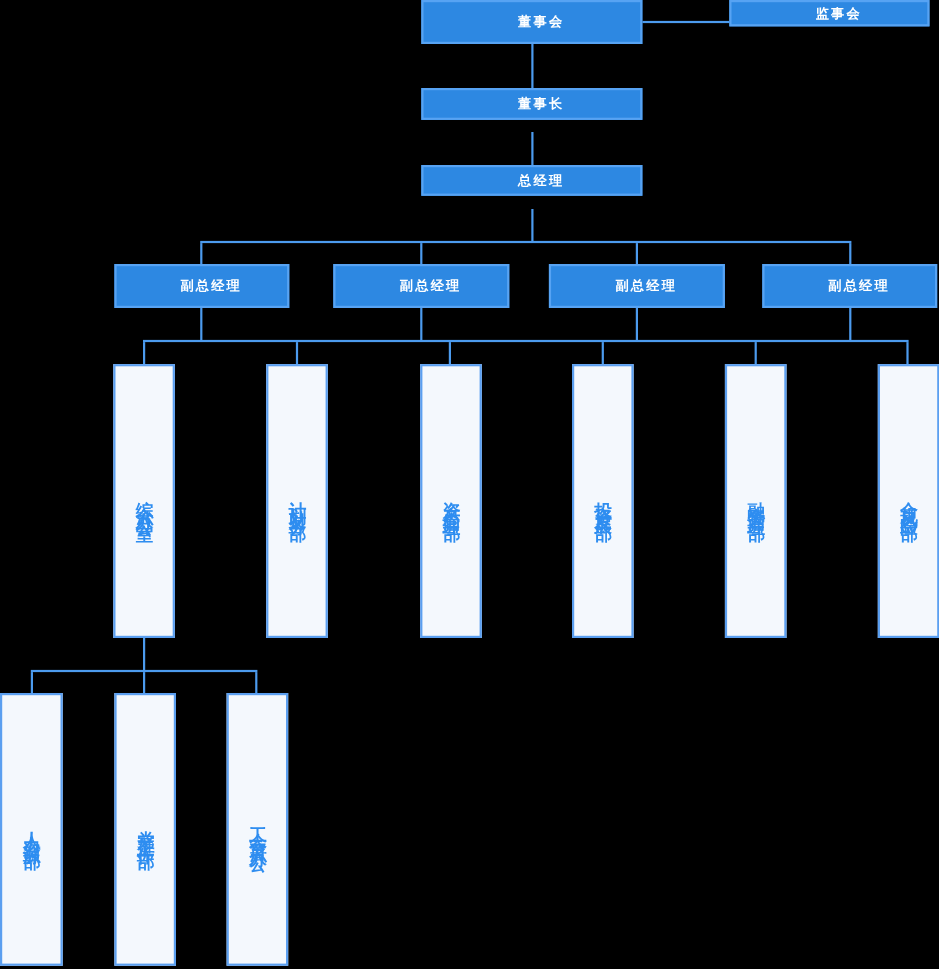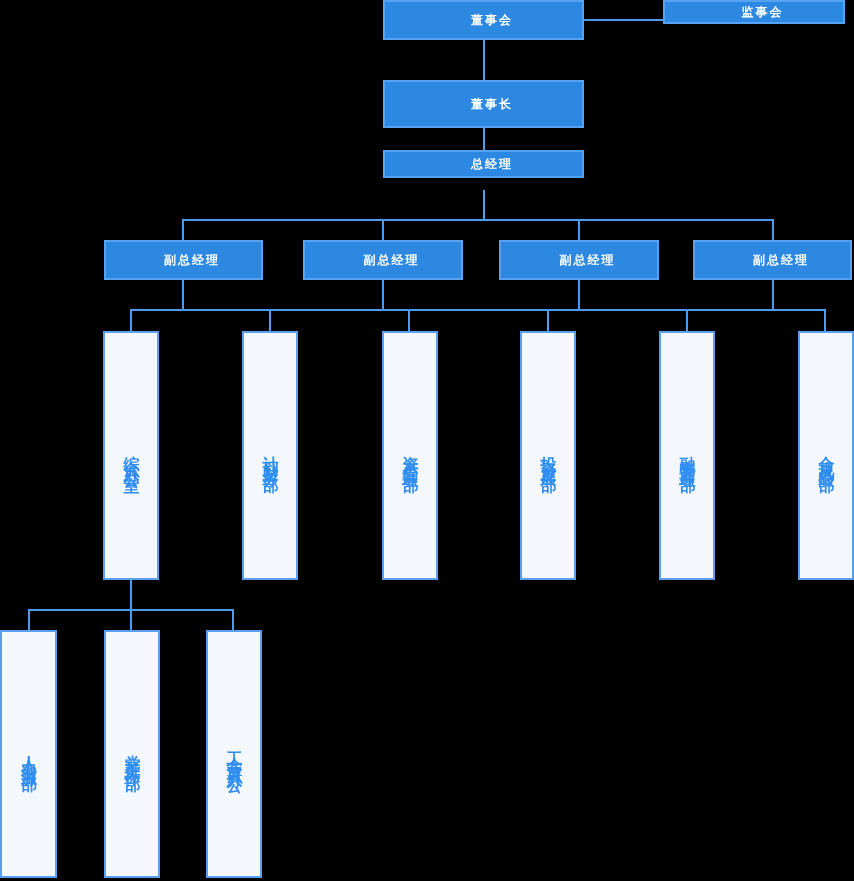--- a/index.html
+++ b/index.html
@@ -60,21 +60,21 @@
   <div class="vline" style="left:28px;top:611px;height:19px"></div>
   <div class="vline" style="left:130px;top:611px;height:19px"></div>
   <div class="vline" style="left:232px;top:611px;height:19px"></div>
 
   <div class="node" style="left:383px;top:0;width:201px;height:40px">
     <span>董事会</span>
   </div>
   <div class="node" style="left:663px;top:0;width:182px;height:24px">
     <span>监事会</span>
   </div>
-  <div class="node" style="left:383px;top:80px;width:201px;height:48px">
+  <div class="node" style="left:383px;top:80px;width:201px;height:29px">
     <span>董事长</span>
   </div>
   <div class="node" style="left:383px;top:150px;width:201px;height:28px">
     <span>总经理</span>
   </div>
 
   <div class="node" style="left:104px;top:240px;width:159px;height:40px">
     <span>副总经理</span>
   </div>
   <div class="node" style="left:303px;top:240px;width:160px;height:40px">

